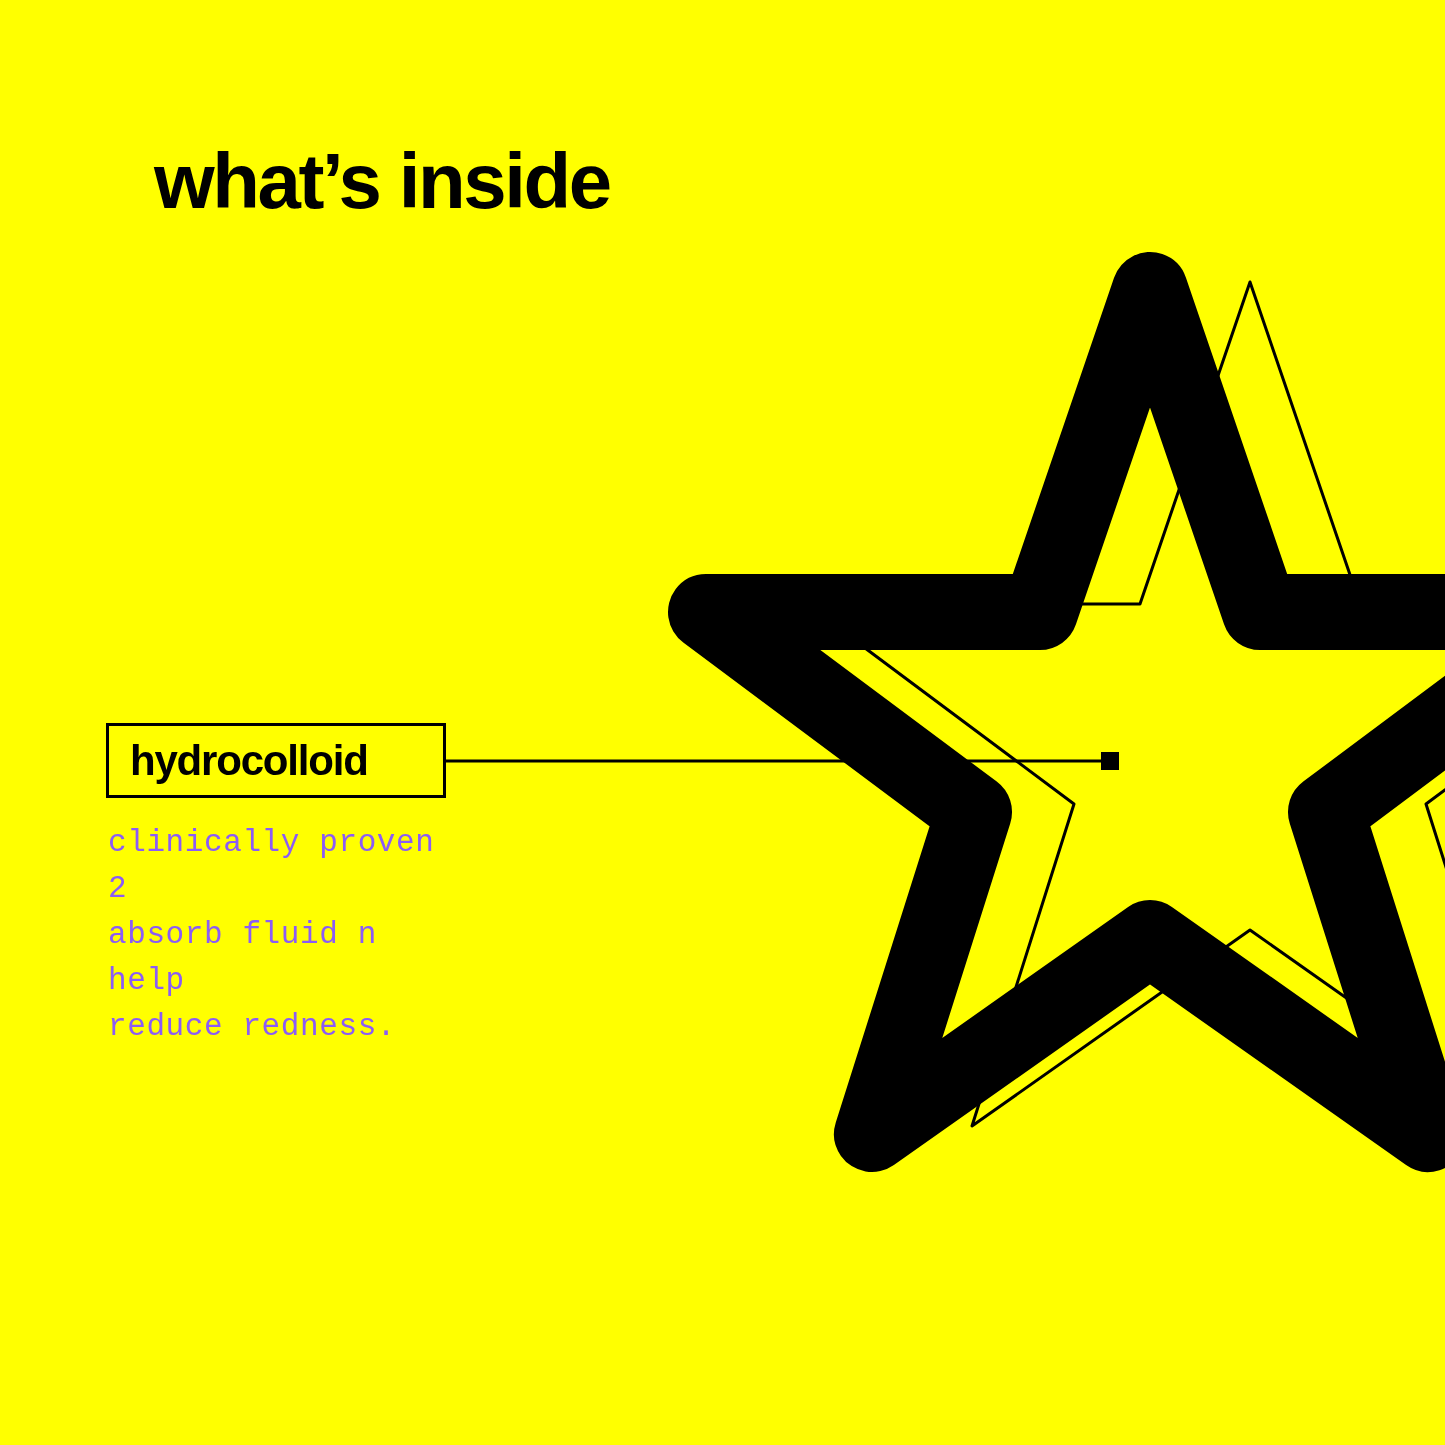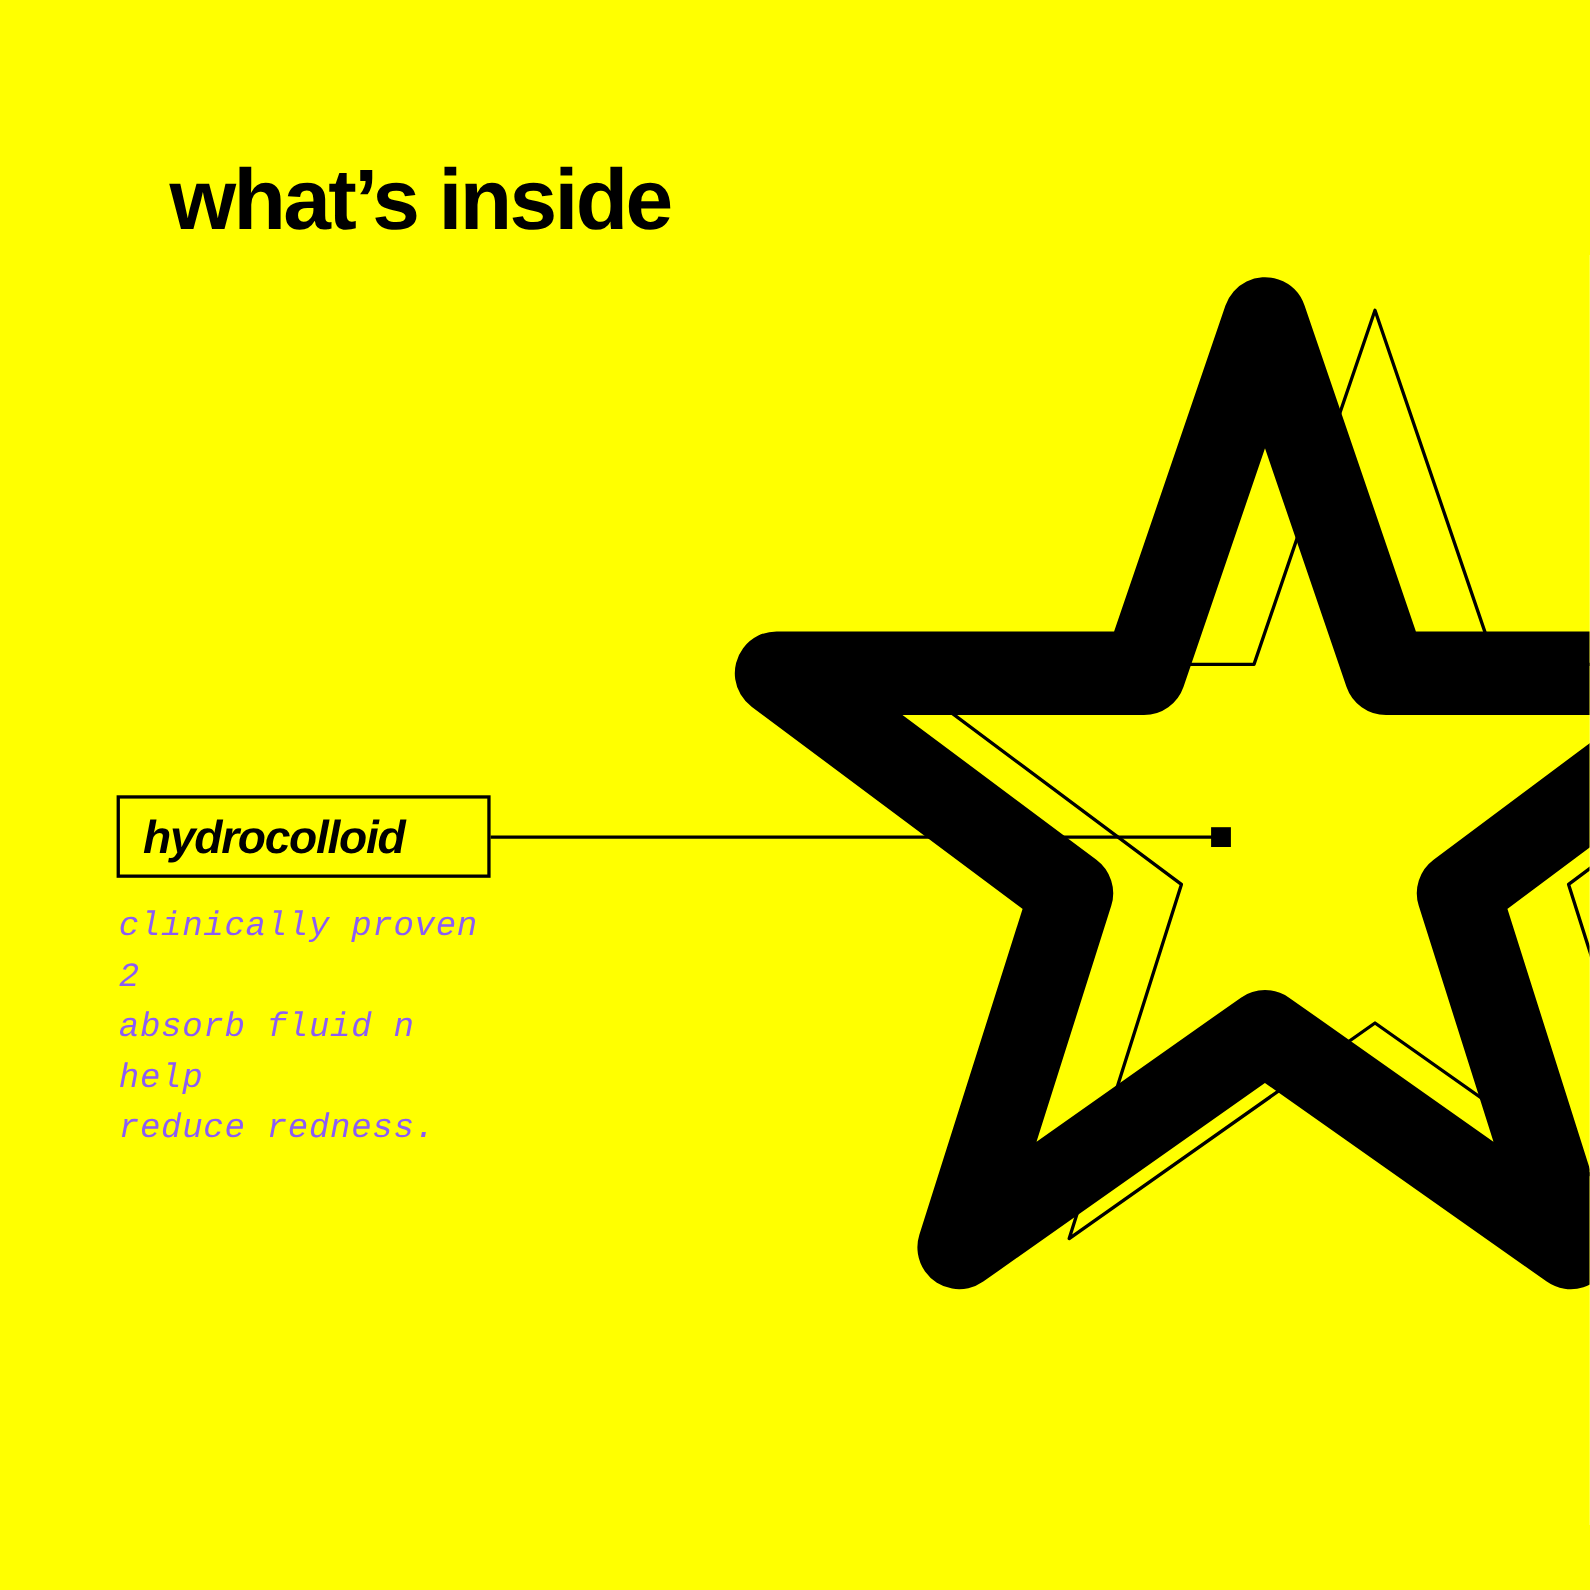--- a/index.html
+++ b/index.html
@@ -44,21 +44,20 @@
     left: 0;
     top: 0;
     width: 1445px;
     height: 1445px;
   }
   #callout {
     position: absolute;
     left: 106px;
     top: 723px;
     width: 340px;
-    font-style: italic;
   }
   #callout-box {
     box-sizing: border-box;
     width: 340px;
     height: 75px;
     border: 3px solid #000000;
     background: transparent;
     display: flex;
     align-items: center;
     justify-content: flex-start;

